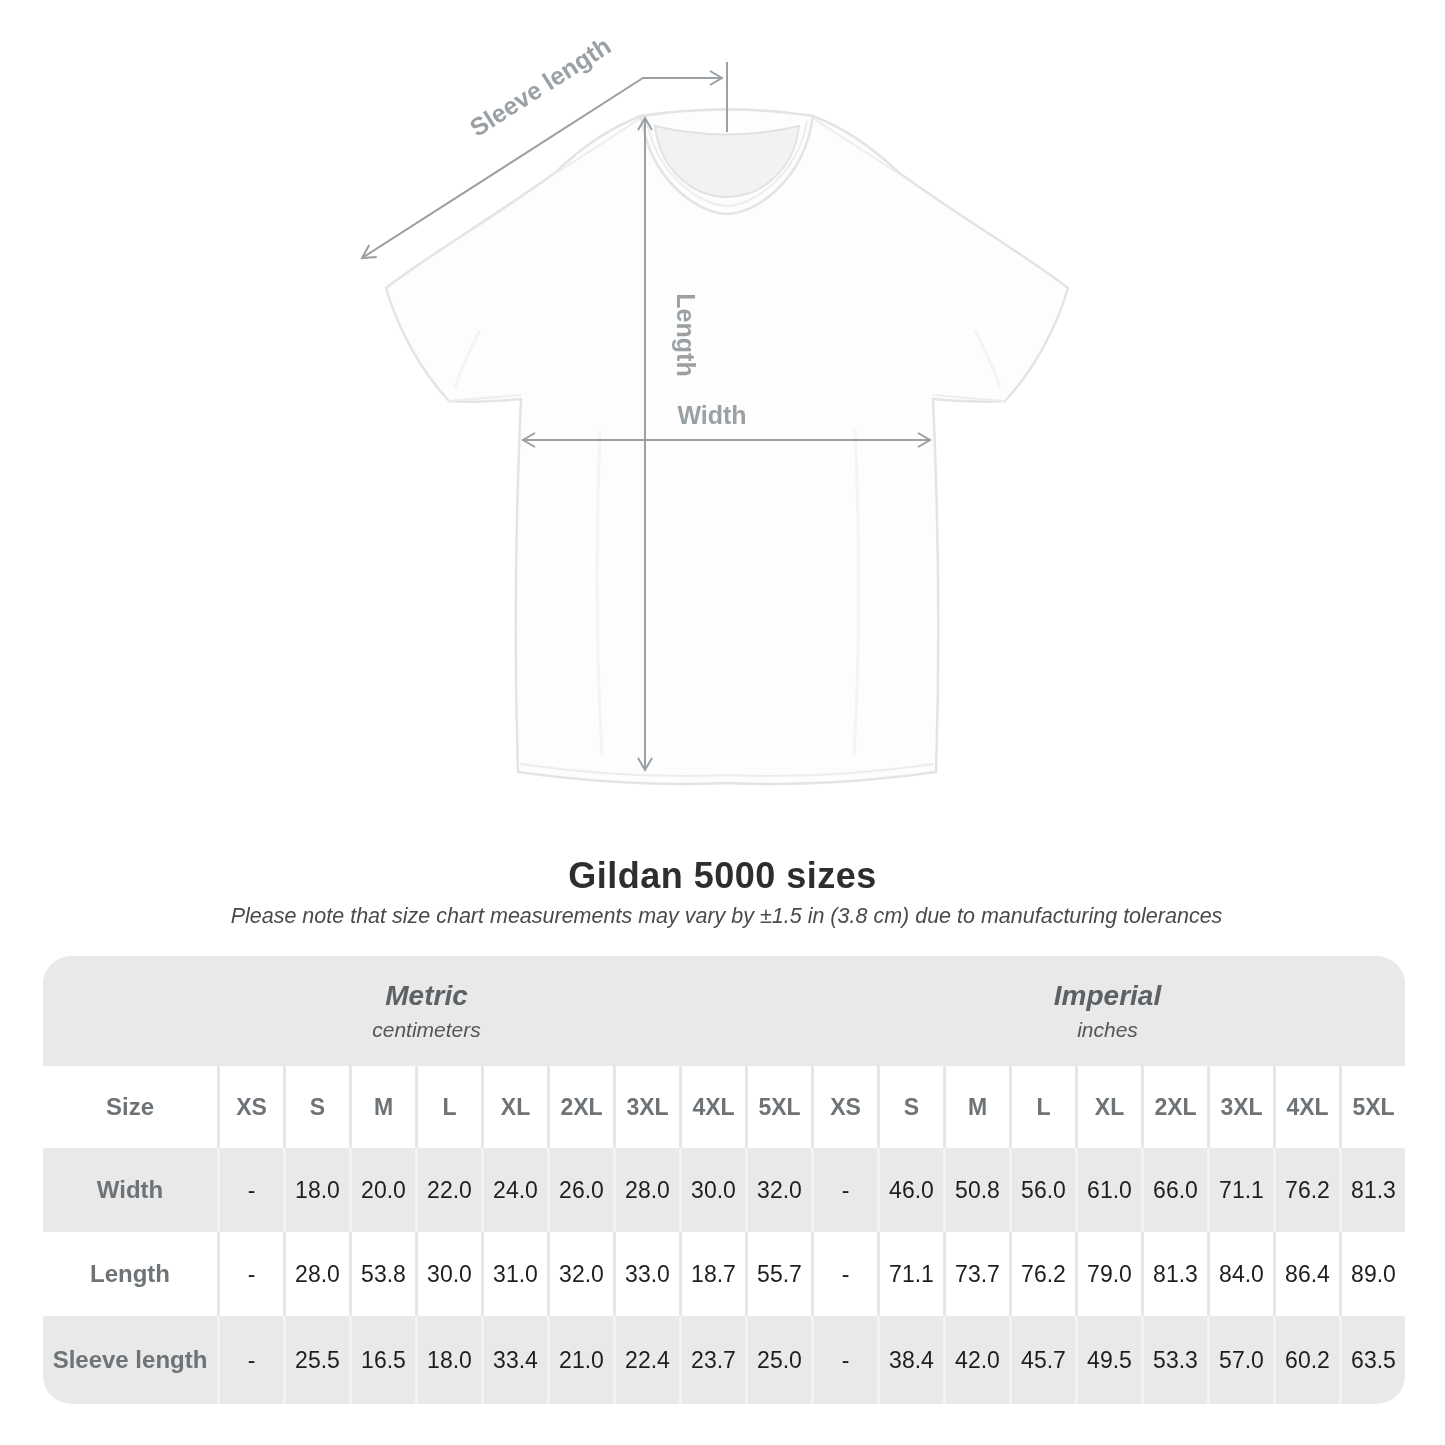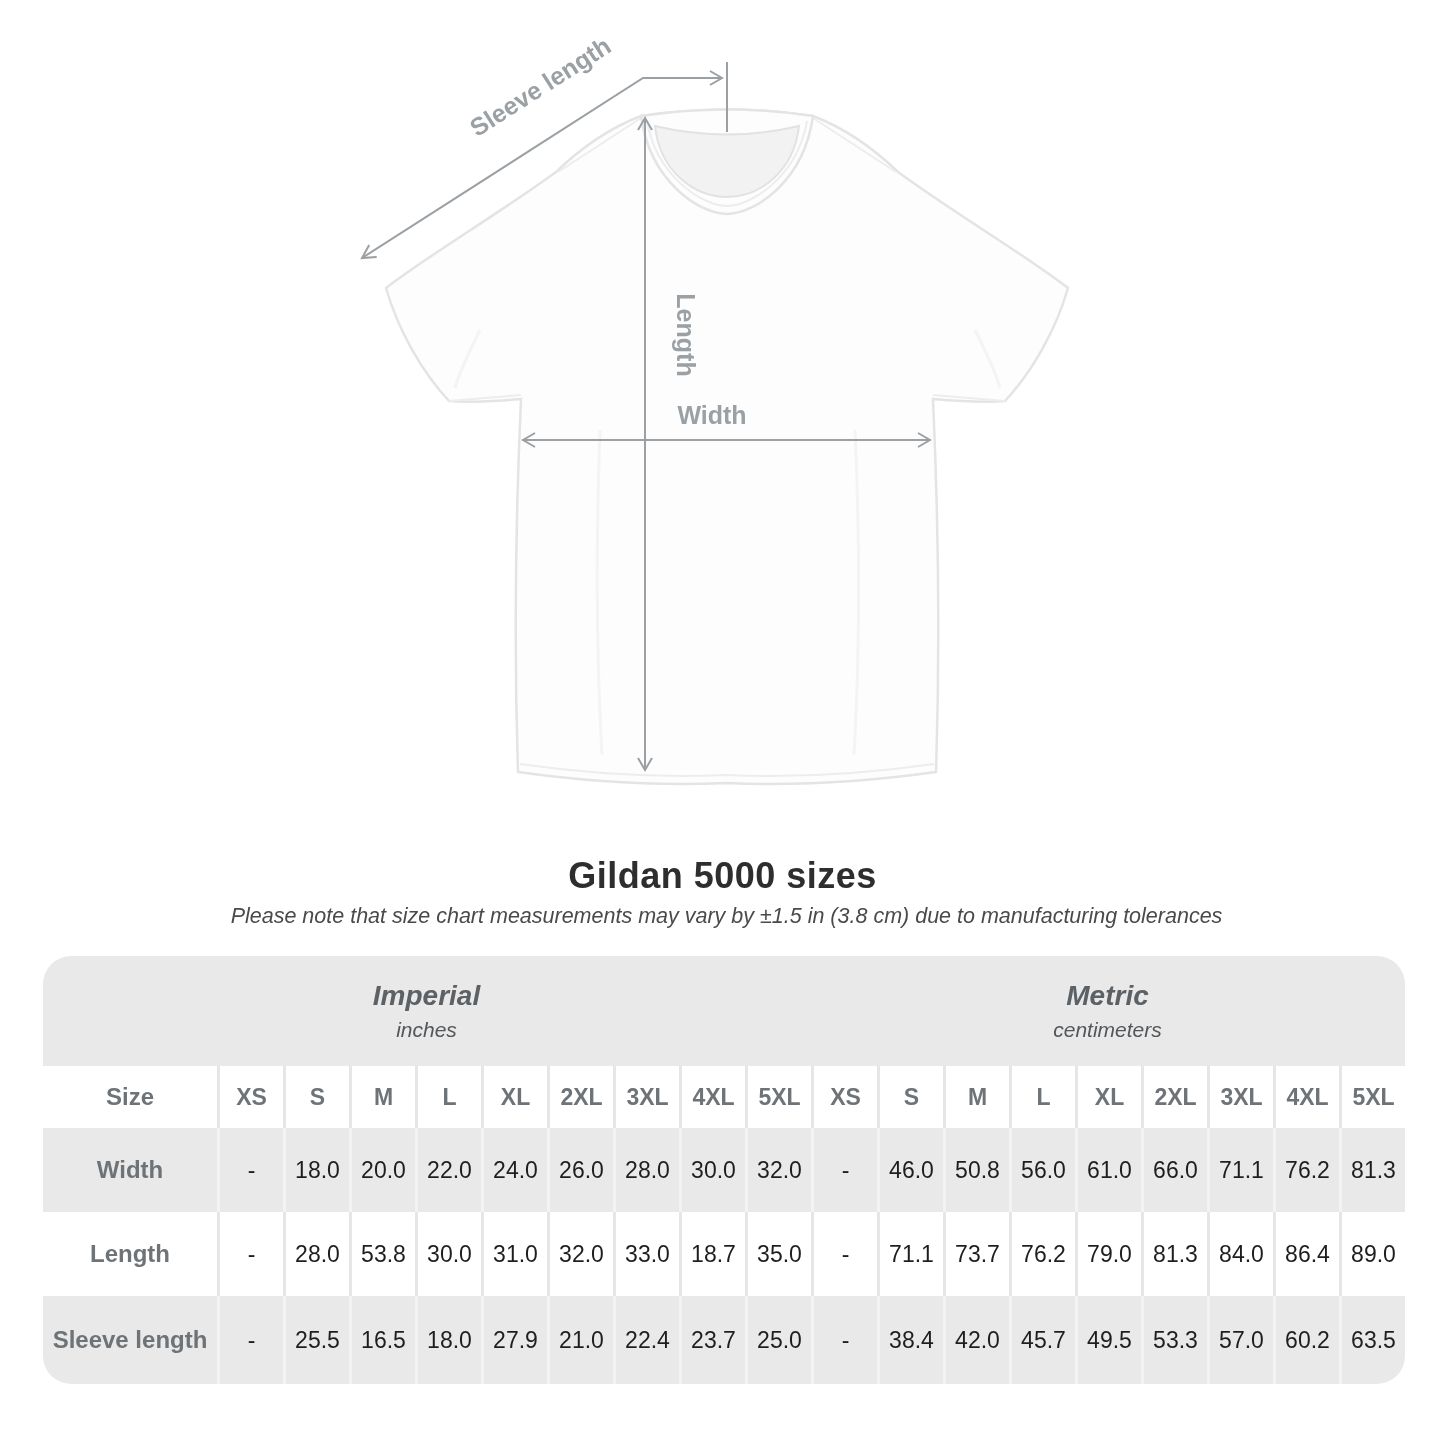--- a/index.html
+++ b/index.html
@@ -42,21 +42,21 @@
   .trow { display:grid; grid-template-columns:174px repeat(18, 1fr); }
   .trow-groups { display:grid; grid-template-columns:767px 1fr; height:110px; }
   .group-cell {
     background:#e9e9e9;
     display:flex; flex-direction:column; align-items:center; justify-content:center;
     gap:6px;
   }
   .group-title { font-size:28px; font-weight:bold; font-style:italic; color:#5c6165; }
   .group-unit  { font-size:21px; font-style:italic; color:#54575a; }
 
-  .trow-header { height:62px; background:#fff; --sep:#e6e6e6; }
+  .trow-header { height:82px; background:#fff; --sep:#e6e6e6; }
   .trow-data   { height:84px; }
   .trow-data.last { height:88px; }
   .row-white   { background:#ffffff; --sep:#e6e6e6; }
   .row-gray    { background:#e9e9e9; --sep:#f3f3f3; }
 
   .cell {
     display:flex; align-items:center; justify-content:center;
     font-size:23px; color:#1e1e1e;
   }
   .trow .cell + .cell { border-left:3px solid var(--sep); }
@@ -132,26 +132,26 @@
     </g>
   </svg>
 
   <h1 class="page-title">Gildan 5000 sizes</h1>
   <p class="page-subtitle">Please note that size chart measurements may vary by ±1.5 in (3.8 cm) due to manufacturing tolerances</p>
 
   <div class="size-table">
 
     <div class="trow-groups">
       <div class="group-cell">
+        <div class="group-title">Metric</div>
+        <div class="group-unit">centimeters</div>
+      </div>
+      <div class="group-cell">
         <div class="group-title">Imperial</div>
         <div class="group-unit">inches</div>
-      </div>
-      <div class="group-cell">
-        <div class="group-title">Metric</div>
-        <div class="group-unit">centimeters</div>
       </div>
     </div>
 
     <div class="trow trow-header">
       <div class="cell cell-label">Size</div>
       <div class="cell cell-head">XS</div>
       <div class="cell cell-head">S</div>
       <div class="cell cell-head">M</div>
       <div class="cell cell-head">L</div>
       <div class="cell cell-head">XL</div>
@@ -195,39 +195,39 @@
     <div class="trow trow-data row-white">
       <div class="cell cell-label">Length</div>
       <div class="cell">-</div>
       <div class="cell">28.0</div>
       <div class="cell">53.8</div>
       <div class="cell">30.0</div>
       <div class="cell">31.0</div>
       <div class="cell">32.0</div>
       <div class="cell">33.0</div>
       <div class="cell">18.7</div>
-      <div class="cell">35.0</div>
+      <div class="cell">55.7</div>
       <div class="cell">-</div>
       <div class="cell">71.1</div>
       <div class="cell">73.7</div>
       <div class="cell">76.2</div>
       <div class="cell">79.0</div>
       <div class="cell">81.3</div>
       <div class="cell">84.0</div>
       <div class="cell">86.4</div>
       <div class="cell">89.0</div>
     </div>
 
     <div class="trow trow-data row-gray last">
       <div class="cell cell-label">Sleeve length</div>
       <div class="cell">-</div>
       <div class="cell">25.5</div>
       <div class="cell">16.5</div>
       <div class="cell">18.0</div>
-      <div class="cell">27.9</div>
+      <div class="cell">33.4</div>
       <div class="cell">21.0</div>
       <div class="cell">22.4</div>
       <div class="cell">23.7</div>
       <div class="cell">25.0</div>
       <div class="cell">-</div>
       <div class="cell">38.4</div>
       <div class="cell">42.0</div>
       <div class="cell">45.7</div>
       <div class="cell">49.5</div>
       <div class="cell">53.3</div>

